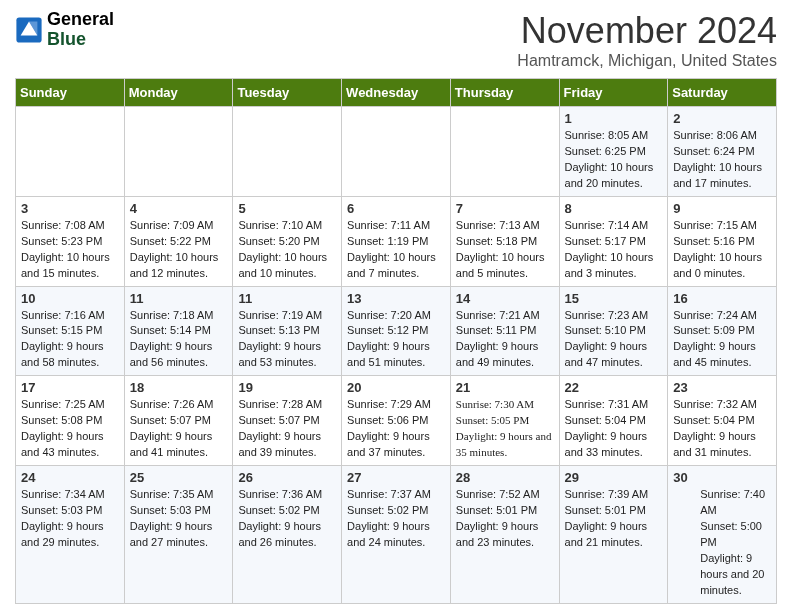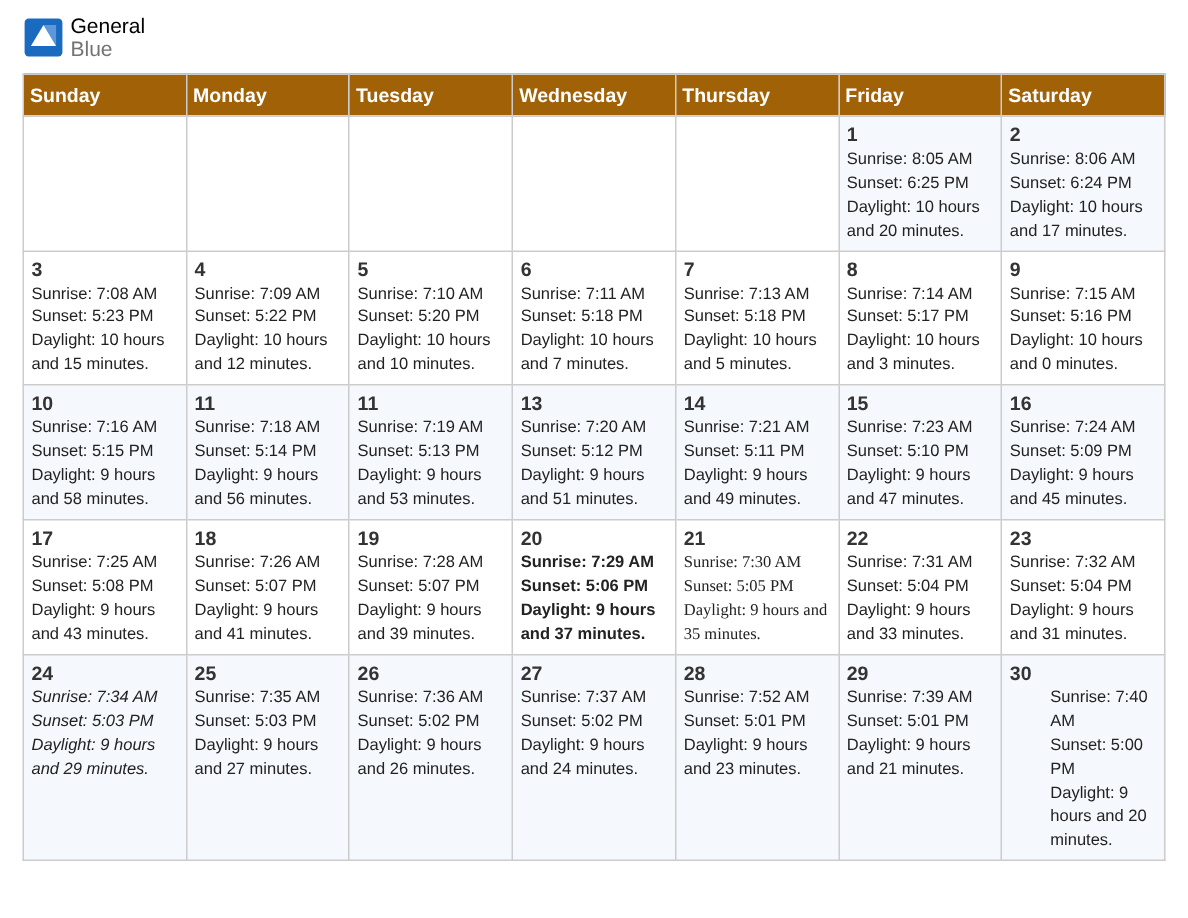--- a/index.html
+++ b/index.html
@@ -15,26 +15,26 @@
       align-items: flex-start;
       justify-content: space-between;
       margin-bottom: 8px;
     }
     .logo {
       display: flex;
       align-items: center;
       gap: 4px;
     }
     .logo-text {
-      font-size: 14px;
-      font-weight: normal;
+      font-size: 18px;
+      font-weight: bold;
       line-height: 1.1;
     }
     .logo-text .general { color: #000; }
-    .logo-text .blue { color: #737373; }
+    .logo-text .blue { color: #14532d; }
     .logo-icon {
       width: 28px;
       height: 28px;
     }
     .title-block {
       text-align: right;
     }
     .month-title {
       font-size: 36px;
       font-weight: normal;
@@ -43,21 +43,21 @@
     .location {
       font-size: 16px;
       color: #555;
     }
     table {
       width: 100%;
       border-collapse: collapse;
       table-layout: fixed;
     }
     thead tr th {
-      background-color: #a16207;
+      background-color: #4d7c0f;
       color: #fff;
       font-size: 13px;
       font-weight: bold;
       padding: 6px 4px;
       text-align: left;
       border: 1px solid #ccc;
     }
     tbody tr td {
       border: 1px solid #ccc;
       vertical-align: top;
@@ -94,20 +94,22 @@
       <rect x="2" y="2" width="36" height="36" rx="4" fill="#1a6abf"></rect>
       <polygon points="8,28 20,8 32,28" fill="white"></polygon>
       <polygon points="20,8 32,8 32,28" fill="#a0c4f0" opacity="0.5"></polygon>
     </svg>
     <div class="logo-text">
       <span class="general">General</span><br>
       <span class="blue">Blue</span>
     </div>
   </div>
   <div class="title-block">
+    <div class="month-title">November 2024</div>
+    <div class="location">Hamtramck, Michigan, United States</div>
   </div>
 </div>
 
 <table>
   <thead>
     <tr>
     <th>Sunday</th>
         <th>Monday</th>
         <th>Tuesday</th>
         <th>Wednesday</th>
@@ -151,21 +153,21 @@
         </td>
         <td>
           <span class="day-num">5</span>
           <div class="day-info" style="white-space: pre-line;">Sunrise: 7:10 AM
 Sunset: 5:20 PM
 Daylight: 10 hours and 10 minutes.</div>
         </td>
         <td>
           <span class="day-num">6</span>
           <div class="day-info" style="white-space: pre-line;">Sunrise: 7:11 AM
-Sunset: 5:18 PM
+Sunset: 1:19 PM
 Daylight: 10 hours and 7 minutes.</div>
         </td>
         <td>
           <span class="day-num">7</span>
           <div class="day-info" style="white-space: pre-line;">Sunrise: 7:13 AM
 Sunset: 5:18 PM
 Daylight: 10 hours and 5 minutes.</div>
         </td>
         <td>
           <span class="day-num">8</span>
@@ -238,21 +240,21 @@
 Daylight: 9 hours and 41 minutes.</div>
         </td>
         <td>
           <span class="day-num">19</span>
           <div class="day-info" style="white-space: pre-line;">Sunrise: 7:28 AM
 Sunset: 5:07 PM
 Daylight: 9 hours and 39 minutes.</div>
         </td>
         <td>
           <span class="day-num">20</span>
-          <div class="day-info" style="white-space: pre-line; font-weight: bold;">Sunrise: 7:29 AM
+          <div class="day-info" style="white-space: pre-line;">Sunrise: 7:29 AM
 Sunset: 5:06 PM
 Daylight: 9 hours and 37 minutes.</div>
         </td>
         <td>
           <span class="day-num">21</span>
           <div class="day-info" style="white-space: pre-line; font-family: Liberation Serif, serif;">Sunrise: 7:30 AM
 Sunset: 5:05 PM
 Daylight: 9 hours and 35 minutes.</div>
         </td>
         <td>
@@ -264,21 +266,21 @@
         <td>
           <span class="day-num">23</span>
           <div class="day-info" style="white-space: pre-line;">Sunrise: 7:32 AM
 Sunset: 5:04 PM
 Daylight: 9 hours and 31 minutes.</div>
         </td>
       </tr>
       <tr>
         <td>
           <span class="day-num">24</span>
-          <div class="day-info" style="white-space: pre-line; font-style: italic;">Sunrise: 7:34 AM
+          <div class="day-info" style="white-space: pre-line;">Sunrise: 7:34 AM
 Sunset: 5:03 PM
 Daylight: 9 hours and 29 minutes.</div>
         </td>
         <td>
           <span class="day-num">25</span>
           <div class="day-info" style="white-space: pre-line;">Sunrise: 7:35 AM
 Sunset: 5:03 PM
 Daylight: 9 hours and 27 minutes.</div>
         </td>
         <td>

